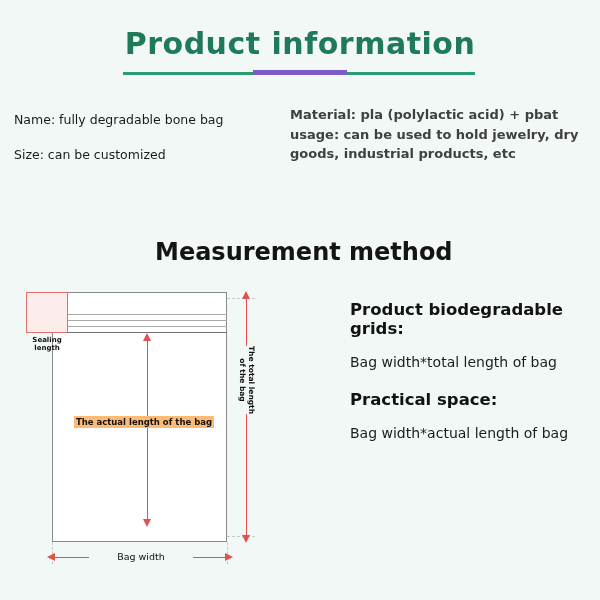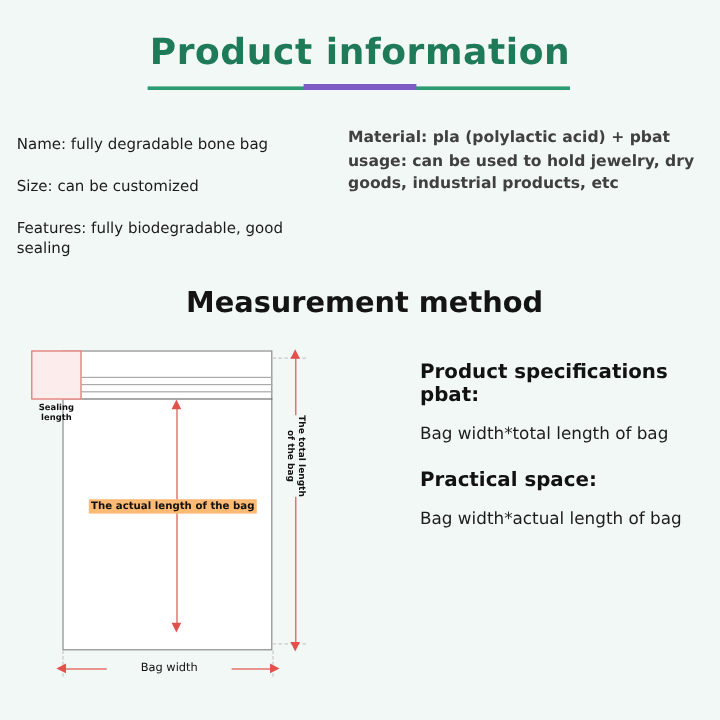--- a/index.html
+++ b/index.html
@@ -305,31 +305,30 @@
 
 <div class="page">
 
   <div class="title">Product information</div>
   <div class="title-rule"></div>
   <div class="title-rule-accent"></div>
 
   <div class="spec-left">
     <p>Name: fully degradable bone bag</p>
     <p>Size: can be customized</p>
-    <p>Features: fully biodegradable, good sealing</p>
   </div>
 
   <div class="spec-right">
     <p>Material: pla (polylactic acid) + pbat usage: can be used to hold jewelry, dry goods, industrial products, etc</p>
   </div>
 
   <div class="sub-title">Measurement method</div>
 
   <div class="right-block rb1">
-    <h3>Product specifications pbat:</h3>
+    <h3>Product biodegradable grids:</h3>
     <p>Bag width*total length of bag</p>
   </div>
 
   <div class="right-block rb2">
     <h3>Practical space:</h3>
     <p>Bag width*actual length of bag</p>
   </div>
 
   <div class="diagram">
 

